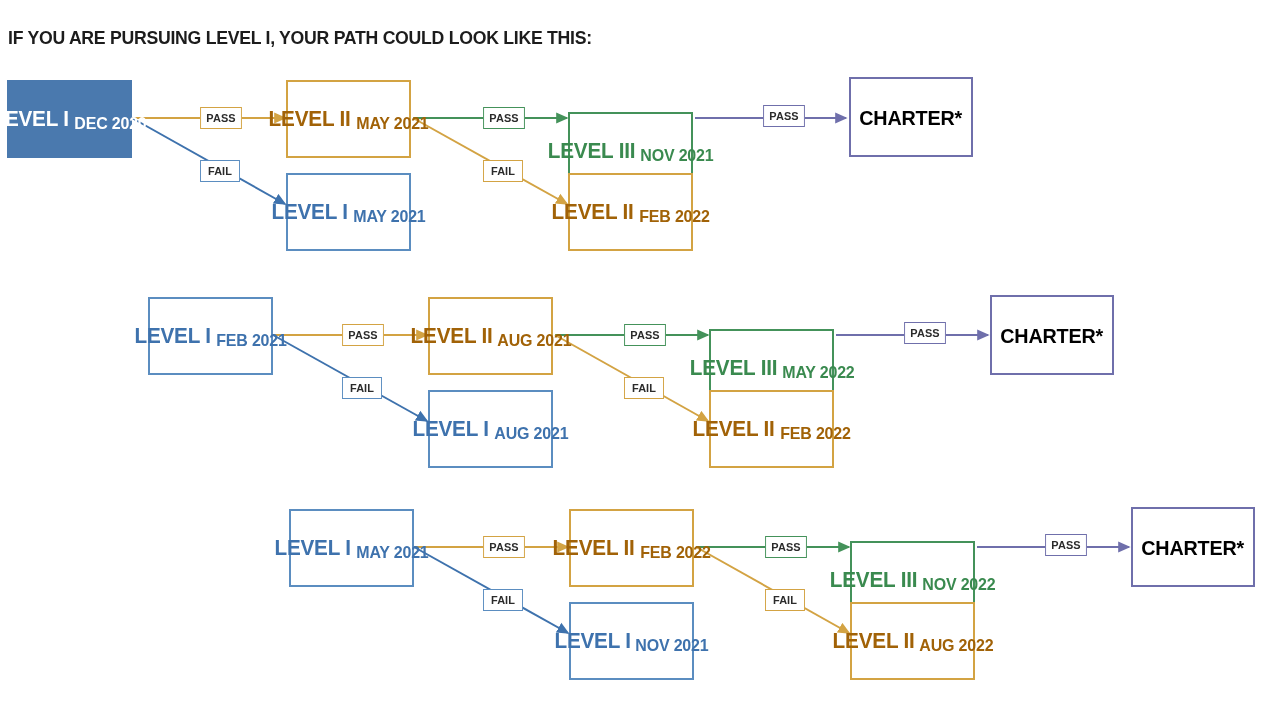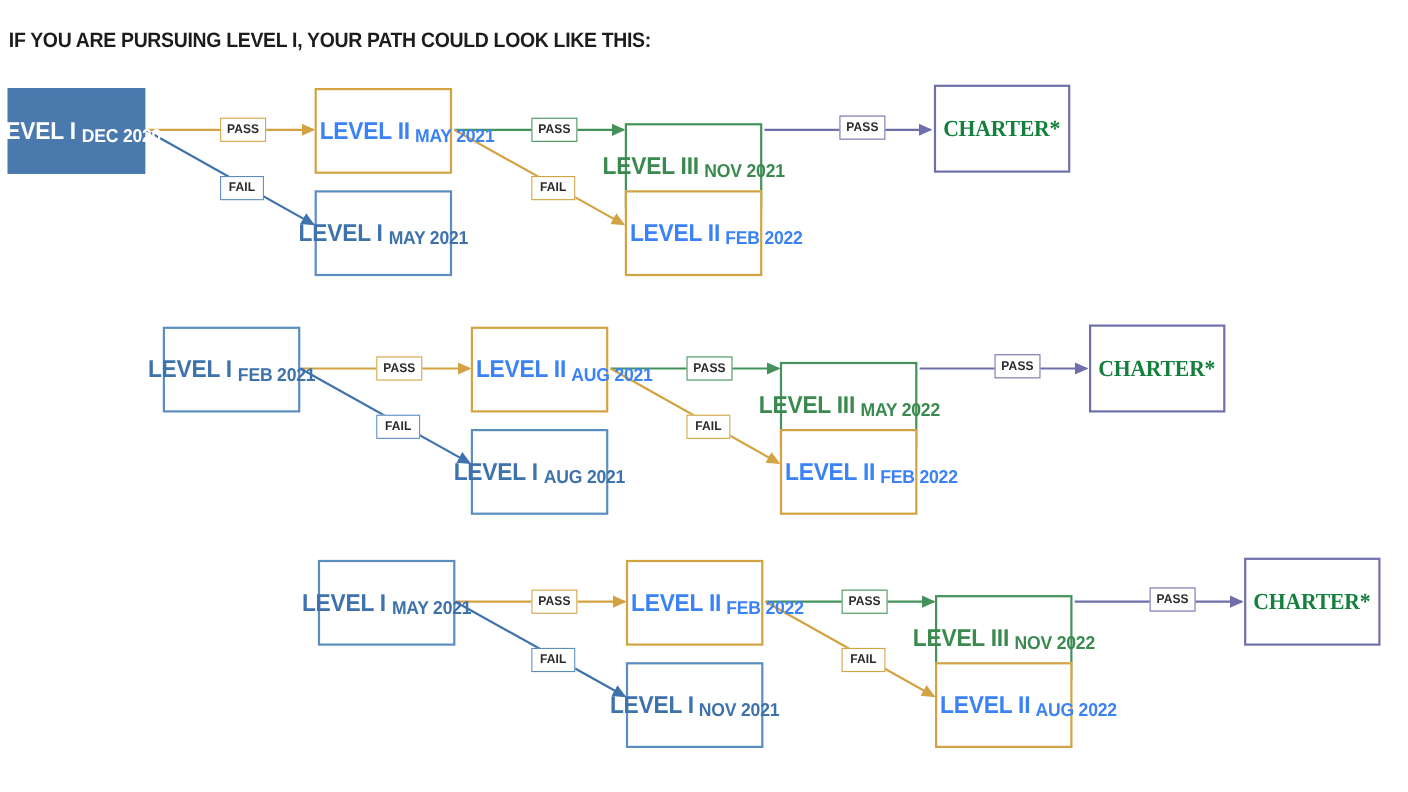--- a/index.html
+++ b/index.html
@@ -74,32 +74,30 @@
     background: #4A79AE;
     border-color: #4A79AE;
     color: #ffffff;
   }
   .v-level1 {
     border-color: #5B8DC0;
     color: #3E72AD;
   }
   .v-level2 {
     border-color: #D3A343;
-    color: #3b82f6;
-    justify-content: space-between;
+    color: #a16207;
   }
   .v-level3 {
     border-color: #44925A;
     color: #3A8A4F;
     margin-top: 32px;
   }
   .v-charter {
     border-color: #6F6FAB;
-    color: #15803d;
-    font-family: Liberation Serif, serif;
+    color: #000000;
   }
   .v-charter .lvl { font-size: 21px; }
 
   
   .chip {
     position: absolute;
     display: flex;
     align-items: center;
     justify-content: center;
     background: #ffffff;

